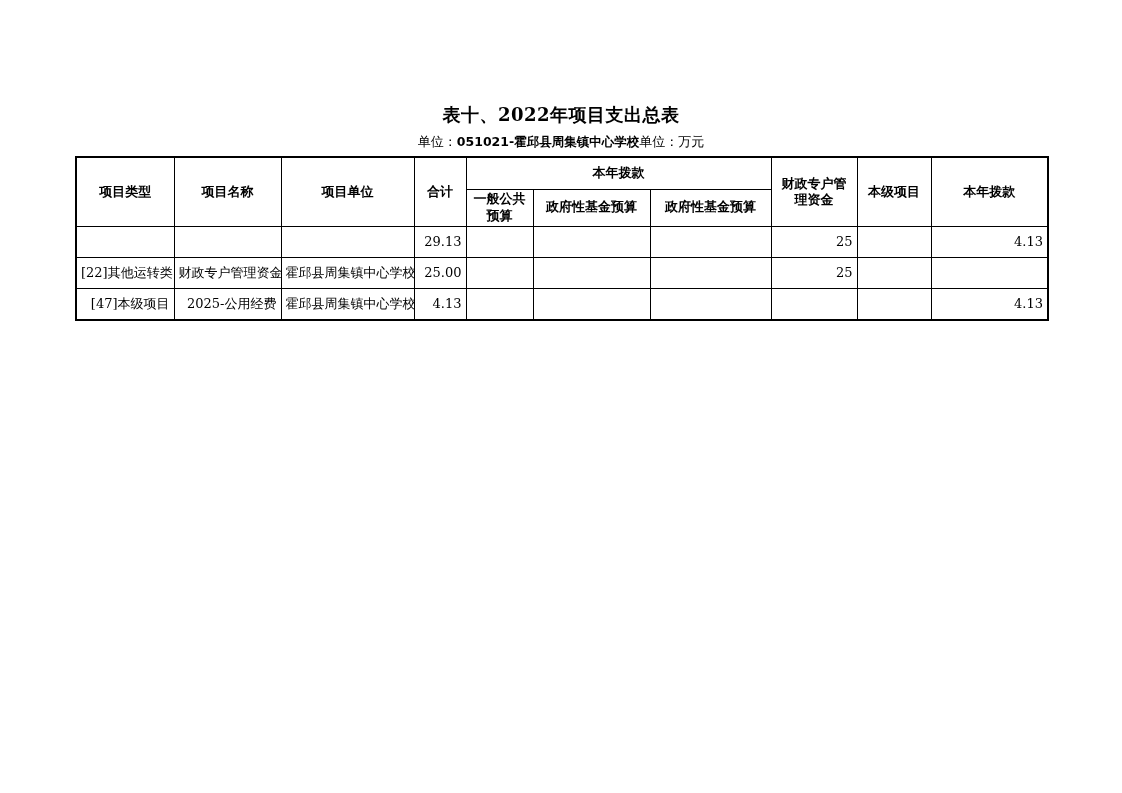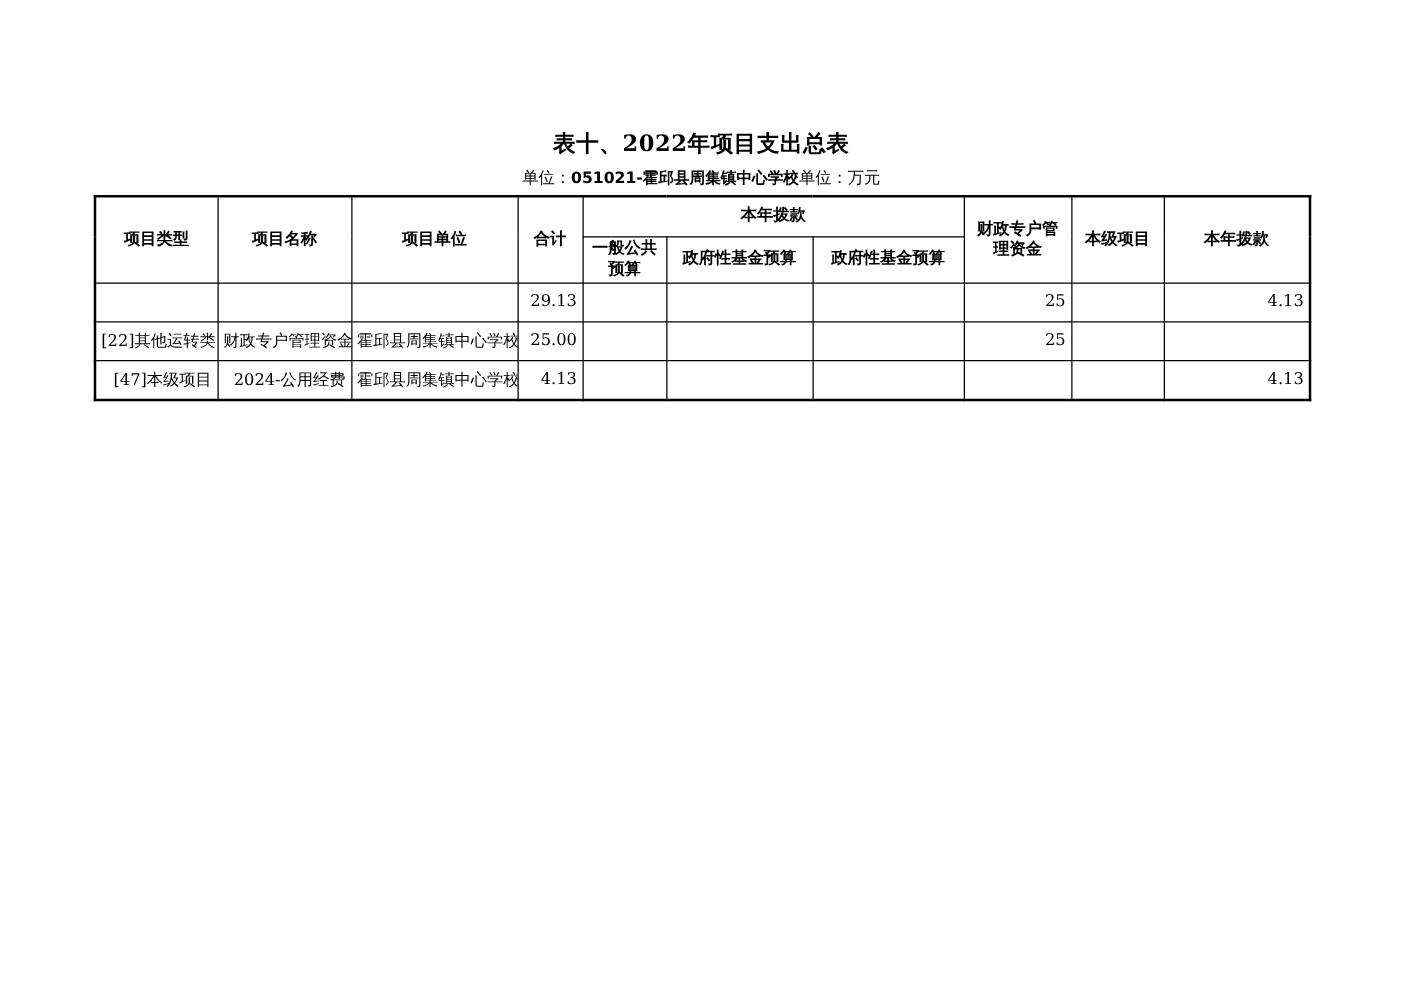--- a/index.html
+++ b/index.html
@@ -140,21 +140,21 @@
         <td class="num">25.00</td>
         <td class="num"></td>
         <td class="num"></td>
         <td class="num"></td>
         <td class="num">25</td>
         <td class="num"></td>
         <td class="num"></td>
       </tr>
       <tr class="data-row">
         <td class="txt">[47]本级项目</td>
-        <td class="txt">2024-公用经费</td>
+        <td class="txt">2025-公用经费</td>
         <td class="txt">霍邱县周集镇中心学校</td>
         <td class="num">4.13</td>
         <td class="num"></td>
         <td class="num"></td>
         <td class="num"></td>
         <td class="num"></td>
         <td class="num"></td>
         <td class="num">4.13</td>
       </tr>
     </tbody>

